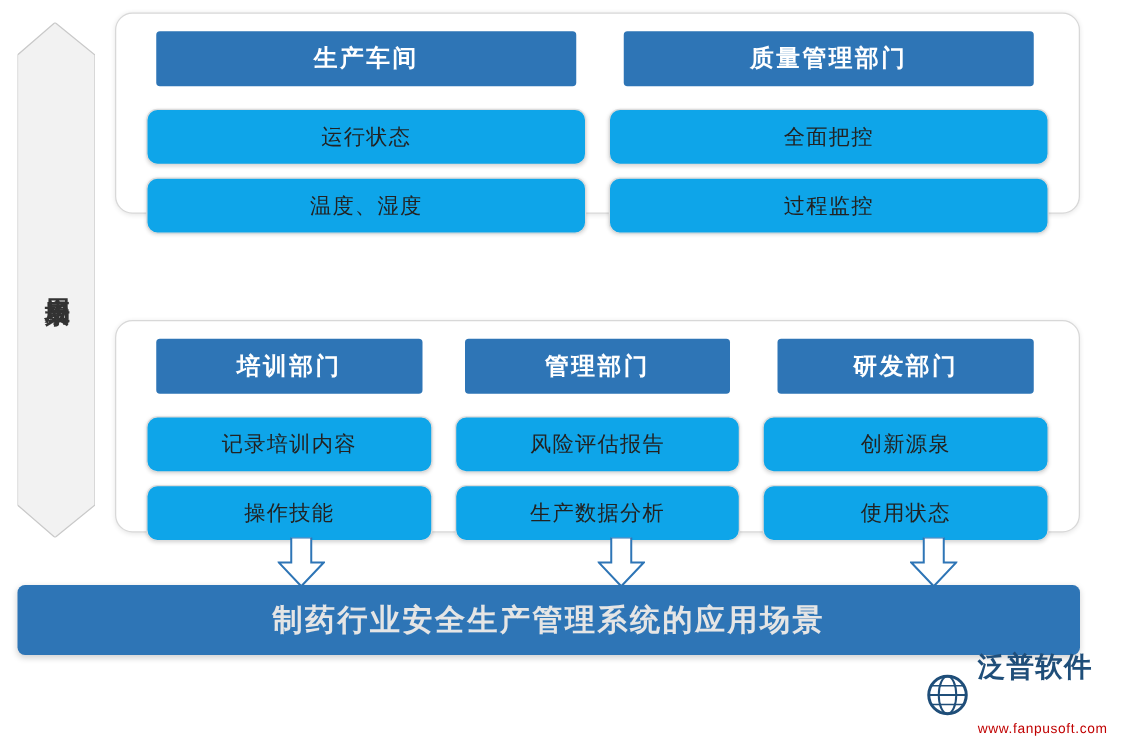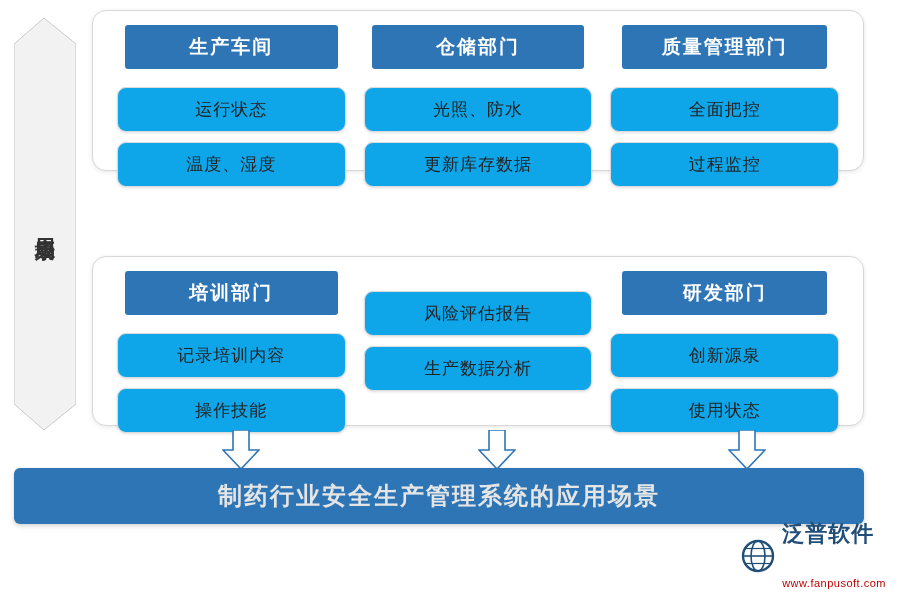--- a/index.html
+++ b/index.html
@@ -213,26 +213,20 @@
   <div class="panel" id="panel-top">
     <div class="cols">
 
       <div class="col">
         <div class="dept-header">生产车间</div>
         <div class="underline"></div>
         <div class="item">运行状态</div>
         <div class="item">温度、湿度</div>
       </div>
 
-      <div class="col">
-        <div class="dept-header">仓储部门</div>
-        <div class="underline"></div>
-        <div class="item">光照、防水</div>
-        <div class="item">更新库存数据</div>
-      </div>
 
       <div class="col wide">
         <div class="dept-header">质量管理部门</div>
         <div class="underline hidden"></div>
         <div class="item">全面把控</div>
         <div class="item">过程监控</div>
       </div>
 
     </div>
   </div>
@@ -241,20 +235,21 @@
     <div class="cols">
 
       <div class="col">
         <div class="dept-header">培训部门</div>
         <div class="underline hidden"></div>
         <div class="item">记录培训内容</div>
         <div class="item">操作技能</div>
       </div>
 
       <div class="col">
+        <div class="dept-header">管理部门</div>
         <div class="underline hidden"></div>
         <div class="item">风险评估报告</div>
         <div class="item">生产数据分析</div>
       </div>
 
       <div class="col wide">
         <div class="dept-header">研发部门</div>
         <div class="underline hidden"></div>
         <div class="item">创新源泉</div>
         <div class="item">使用状态</div>

